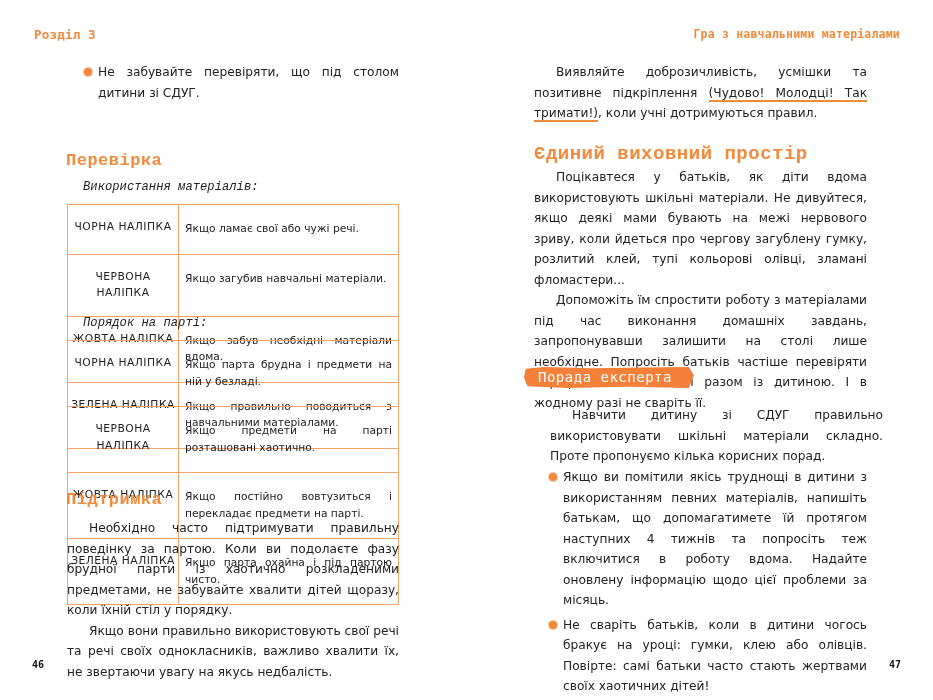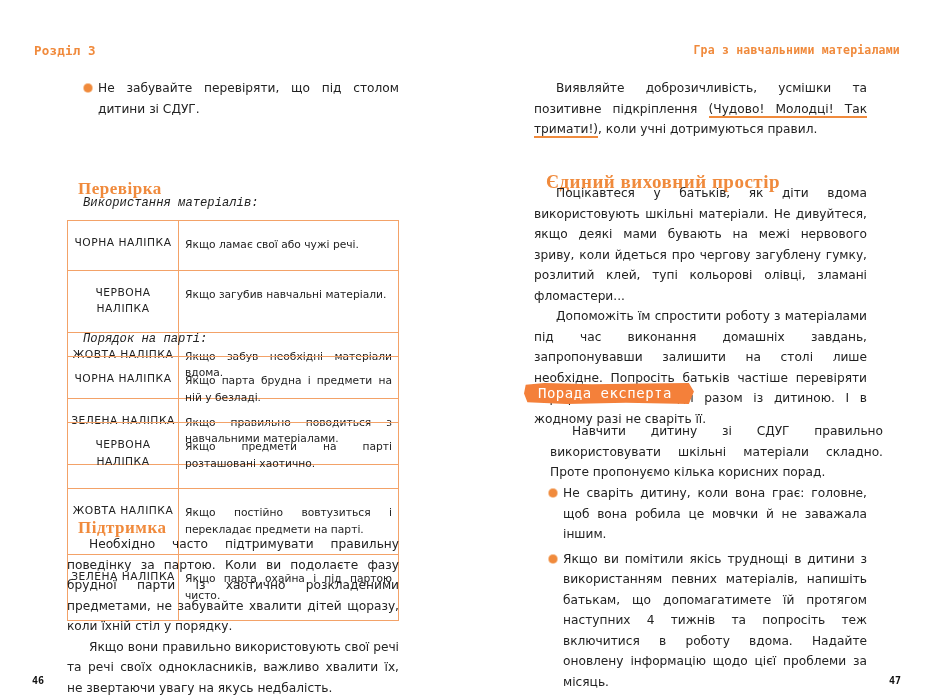--- a/index.html
+++ b/index.html
@@ -1,38 +1,38 @@
 <!DOCTYPE html>
 <html><head>
 <meta charset="utf-8">
 <style>
   html, body { margin: 0; padding: 0; background: #ffffff; }
   body { width: 933px; height: 700px; position: relative; overflow: hidden;
          font-family: "DejaVu Sans", "Liberation Sans", sans-serif; color: #222; }
-  .page { position: absolute; top: 16px; height: 520px; }
+  .page { position: absolute; top: 0; height: 520px; }
   .page-left { left: 0; width: 466px; }
   .page-right { left: 466px; width: 467px; }
   .running-head { position: absolute; top: 27px; font-size: 12.5px; font-weight: bold; color: #f08a3c;
                   font-family: "DejaVu Sans Mono", monospace; letter-spacing: 0.2px; }
   .rh-left { left: 34px; }
   .rh-right { right: 33px; font-size: 11.5px; }
   .folio { position: absolute; top: 659px; font-size: 10px; font-weight: bold; color: #111;
            font-family: "DejaVu Sans Mono", monospace; }
   .folio-left { left: 32px; }
   .folio-right { right: 32px; }
 
   .text { font-size: 12.2px; line-height: 20.5px; text-align: justify; }
   .para { text-indent: 22px; margin: 0; }
   .bullets { list-style: none; margin: 0; padding: 0; }
   .bullets li { position: relative; padding-left: 17px; margin-bottom: 4px; }
   .bullet-dot { position: absolute; left: 3px; top: 6px; width: 8px; height: 8px; border-radius: 50%;
                 background: #f08a3c; box-shadow: 0 0 0 1px #f7c49a; }
 
-  .section-title { font-family: Liberation Serif, serif; color: #f08a3c; font-size: 17px;
-                   letter-spacing: 0.5px; margin: 12px; }
+  .section-title { font-family: Liberation Mono, monospace; color: #f08a3c; font-size: 17px;
+                   letter-spacing: 0.5px; margin: 0; }
   .caption { font-style: italic; font-size: 12.2px; margin: 0; font-family: Liberation Mono, monospace; }
 
   table.stickers { border-collapse: collapse; width: 332px; font-size: 10.7px; }
   table.stickers td { border: 1.5px solid #f3a268; padding: 16px 6px; vertical-align: top; line-height: 16.5px; }
   table.stickers td.tag { width: 104px; text-align: center; letter-spacing: 0.5px; padding: 14px 3px; }
   table.stickers td.desc { text-align: justify; }
 
   .underline-orange { border-bottom: 2px solid #f08a3c; padding-bottom: 0px; }
 
   .badge { display: inline-block; background: #f4803a; color: #fff; font-family: "DejaVu Sans Mono", monospace;
@@ -124,24 +124,20 @@
     <p class="para">Допоможіть їм спростити роботу з матеріалами під час виконання домашніх завдань, запропонувавши залишити на столі лише необхідне. Попросіть батьків частіше перевіряти портфель, але завжди разом із дитиною. І в жодному разі не сваріть її.</p>
   </div>
 
   <div class="badge" style="position:absolute; left:58px; top:367px;">Порада експерта</div>
 
   <p class="text para" style="position:absolute; left:68px; top:405px; width:333px;margin-left:16px;">Навчити дитину зі СДУГ правильно використовувати шкільні матеріали складно. Проте пропонуємо кілька корисних порад.</p>
 
   <ul class="bullets text" style="position:absolute; left:80px; top:467px; width:321px;">
     <li>
       <span class="bullet-dot"></span>
-      <span>Не сваріть дитину, коли вона грає: головне, щоб вона робила це мовчки й не заважала іншим.</span>
-    </li>
-    <li>
-      <span class="bullet-dot"></span>
       <span>Якщо ви помітили якісь труднощі в дитини з використанням певних матеріалів, напишіть батькам, що допомагатимете їй протягом наступних 4 тижнів та попросіть теж включитися в роботу вдома. Надайте оновлену інформацію щодо цієї проблеми за місяць.</span>
     </li>
     <li>
       <span class="bullet-dot"></span>
       <span>Не сваріть батьків, коли в дитини чогось бракує на уроці: гумки, клею або олівців. Повірте: самі батьки часто стають жертвами своїх хаотичних дітей!</span>
     </li>
   </ul>
 
   <div class="folio folio-right">47</div>
 </div>

